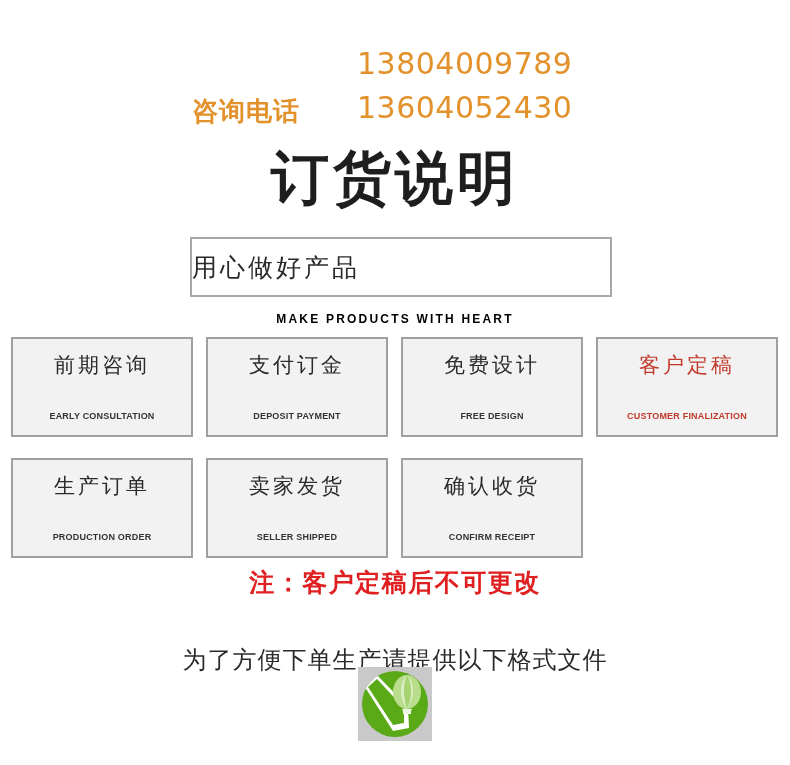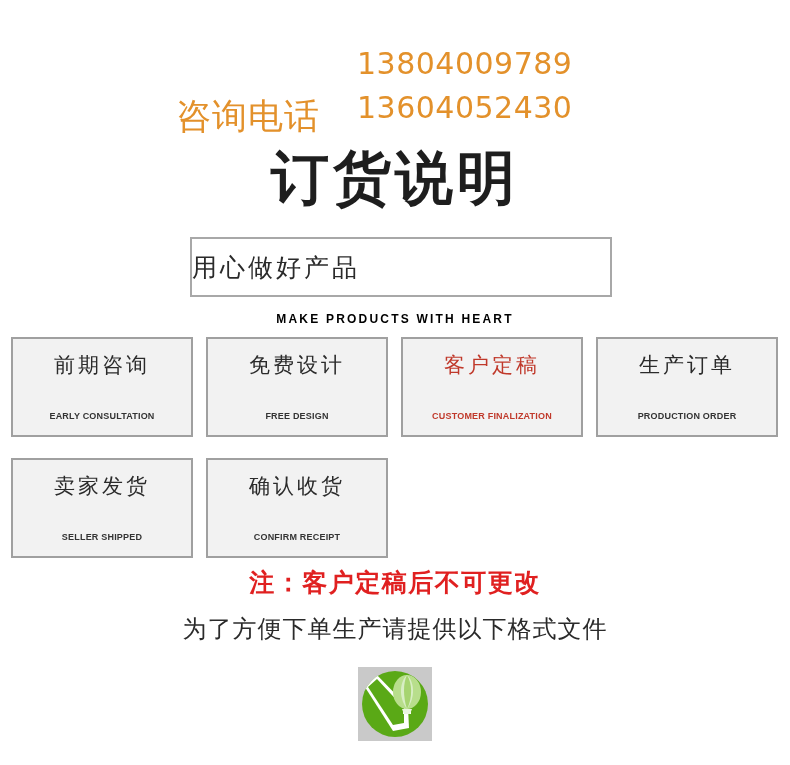--- a/index.html
+++ b/index.html
@@ -19,24 +19,24 @@
   
   .contact-block {
     position: absolute;
     left: 0;
     top: 38px;
     width: 790px;
     height: 85px;
   }
   .contact-label {
     position: absolute;
-    left: 176px;
+    left: 192px;
     top: 60px;
-    font-size: 35px;
-    font-weight: normal;
+    font-size: 26px;
+    font-weight: bold;
     color: #e3912b;
     letter-spacing: 1px;
     line-height: 1;
   }
   .phone-list {
     position: absolute;
     left: 357px;
     top: 8px;
     display: flex;
     flex-direction: column;
@@ -145,21 +145,21 @@
     width: 790px;
     text-align: center;
     font-size: 25px;
     font-weight: bold;
     color: #e02020;
     letter-spacing: 1.5px;
   }
   .note-request {
     position: absolute;
     left: 0;
-    top: 613px;
+    top: 644px;
     width: 790px;
     text-align: center;
     font-size: 24px;
     color: #2a2a2a;
     letter-spacing: 1px;
   }
 
   
   .software-row {
     position: absolute;
@@ -252,20 +252,24 @@
 </div>
 <div class="slogan-sub">MAKE PRODUCTS WITH HEART</div>
 
 <div class="steps-grid">
 
   <div class="step-card">
     <div class="step-cn">前期咨询</div>
     <div class="step-en">EARLY CONSULTATION</div>
   </div>
 
+  <div class="step-card">
+    <div class="step-cn">支付订金</div>
+    <div class="step-en">DEPOSIT PAYMENT</div>
+  </div>
 
   <div class="step-card">
     <div class="step-cn">免费设计</div>
     <div class="step-en">FREE DESIGN</div>
   </div>
 
   <div class="step-card highlight">
     <div class="step-cn">客户定稿</div>
     <div class="step-en">CUSTOMER FINALIZATION</div>
   </div>

